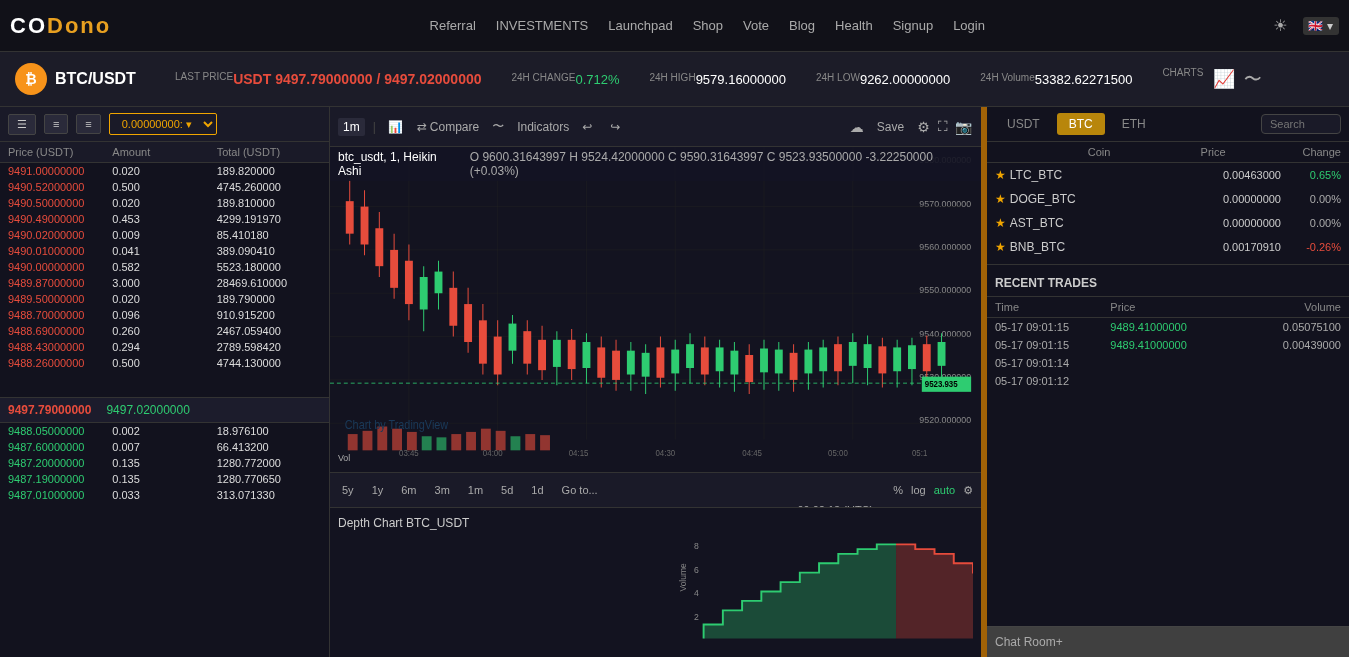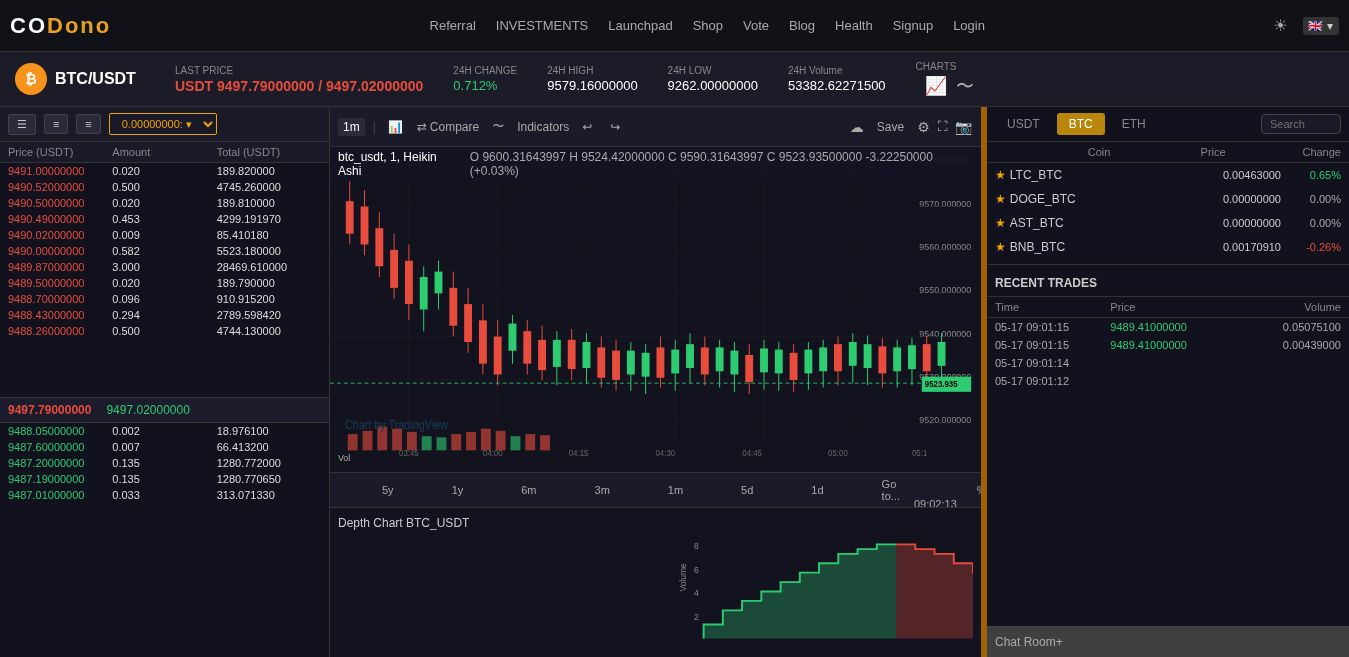--- a/index.html
+++ b/index.html
@@ -12,21 +12,21 @@
     .nav-links a { color: #aaa; text-decoration: none; font-size: 13px; }
     .nav-right { display: flex; align-items: center; gap: 15px; }
     .nav-icon { color: #aaa; font-size: 16px; cursor: pointer; }
     .flag { background: #333; padding: 2px 6px; border-radius: 3px; color: #ccc; font-size: 12px; cursor: pointer; }
 
     
     .ticker-bar { background: #1c1c28; height: 55px; display: flex; align-items: center; padding: 0 15px; border-bottom: 1px solid #333; gap: 30px; }
     .pair-info { display: flex; align-items: center; gap: 8px; min-width: 130px; }
     .btc-icon { width: 32px; height: 32px; background: #f7931a; border-radius: 50%; display: flex; align-items: center; justify-content: center; color: #fff; font-weight: bold; font-size: 14px; }
     .pair-name { color: #fff; font-size: 16px; font-weight: bold; }
-    .ticker-item { display: flex; flex-direction: column; }
+    .ticker-item { display: flex; }
     .ticker-label { color: #888; font-size: 10px; margin-bottom: 2px; }
     .ticker-value { color: #fff; font-size: 13px; }
     .ticker-value.green { color: #2ecc71; }
     .last-price-val { color: #e74c3c; font-size: 14px; font-weight: bold; }
     .charts-icons { display: flex; align-items: center; gap: 8px; margin-left: 10px; }
     .chart-icon-btn { color: #aaa; font-size: 18px; cursor: pointer; }
 
     
     .main-layout { display: flex; height: calc(657px - 107px); }
 
@@ -56,21 +56,21 @@
     .ct-compare { color: #aaa; font-size: 12px; cursor: pointer; display: flex; align-items: center; gap: 3px; }
     .ct-indicators { color: #aaa; font-size: 12px; cursor: pointer; }
     .ct-right { margin-left: auto; display: flex; gap: 8px; align-items: center; }
     .ct-icon { color: #aaa; cursor: pointer; font-size: 14px; }
     .main-chart { flex: 1; background: #131320; position: relative; overflow: hidden; min-height: 280px; }
     .chart-canvas { width: 100%; height: 100%; }
     .depth-chart { height: 150px; background: #131320; border-top: 1px solid #333; padding: 8px; position: relative; }
     .depth-title { color: #ccc; font-size: 12px; margin-bottom: 5px; }
     .depth-svg { width: 100%; height: calc(100% - 20px); }
     .time-nav { display: flex; align-items: center; padding: 5px 8px; background: #1a1a28; border-top: 1px solid #333; gap: 10px; height: 35px; }
-    .tn-btn { color: #aaa; cursor: pointer; font-size: 11px; padding: 2px 4px; margin-left: 40px; }
+    .tn-btn { color: #aaa; cursor: pointer; font-size: 11px; padding: 2px 4px; }
     .tn-time { color: #aaa; margin-left: auto; font-size: 11px; margin-top: 40px; }
     .tn-right { display: flex; gap: 8px; align-items: center; margin-left: 10px; }
     .tn-right span { color: #aaa; font-size: 11px; cursor: pointer; }
     .tn-right span.active { color: #2ecc71; }
 
     
     .right-panel { width: 368px; background: #12121e; border-left: 6px solid #a16207; display: flex; flex-direction: column; overflow: hidden; }
     .rp-tabs { display: flex; align-items: center; padding: 6px 8px; border-bottom: 1px solid #333; gap: 5px; }
     .rp-tab { padding: 4px 12px; cursor: pointer; border-radius: 3px; font-size: 12px; color: #888; }
     .rp-tab.active { background: #b8860b; color: #fff; }
@@ -198,38 +198,48 @@
     <span class="ob-cell red">9490.49000000</span>
     <span class="ob-cell white">0.453</span>
     <span class="ob-cell white">4299.191970</span>
   </div>
         <div class="ob-row">
     <span class="ob-cell red">9490.02000000</span>
     <span class="ob-cell white">0.009</span>
     <span class="ob-cell white">85.410180</span>
   </div>
         <div class="ob-row">
+    <span class="ob-cell red">9490.01000000</span>
+    <span class="ob-cell white">0.041</span>
+    <span class="ob-cell white">389.090410</span>
+  </div>
+        <div class="ob-row">
     <span class="ob-cell red">9490.00000000</span>
     <span class="ob-cell white">0.582</span>
     <span class="ob-cell white">5523.180000</span>
   </div>
         <div class="ob-row">
     <span class="ob-cell red">9489.87000000</span>
     <span class="ob-cell white">3.000</span>
     <span class="ob-cell white">28469.610000</span>
   </div>
         <div class="ob-row">
     <span class="ob-cell red">9489.50000000</span>
     <span class="ob-cell white">0.020</span>
     <span class="ob-cell white">189.790000</span>
   </div>
         <div class="ob-row">
     <span class="ob-cell red">9488.70000000</span>
     <span class="ob-cell white">0.096</span>
     <span class="ob-cell white">910.915200</span>
+  </div>
+        <div class="ob-row">
+    <span class="ob-cell red">9488.69000000</span>
+    <span class="ob-cell white">0.260</span>
+    <span class="ob-cell white">2467.059400</span>
   </div>
         <div class="ob-row">
     <span class="ob-cell red">9488.43000000</span>
     <span class="ob-cell white">0.294</span>
     <span class="ob-cell white">2789.598420</span>
   </div>
         <div class="ob-row">
     <span class="ob-cell red">9488.26000000</span>
     <span class="ob-cell white">0.500</span>
     <span class="ob-cell white">4744.130000</span>

